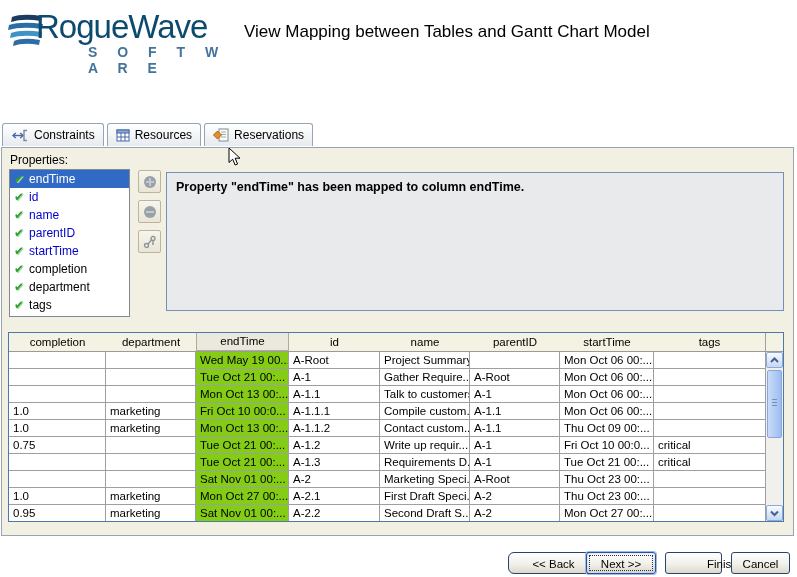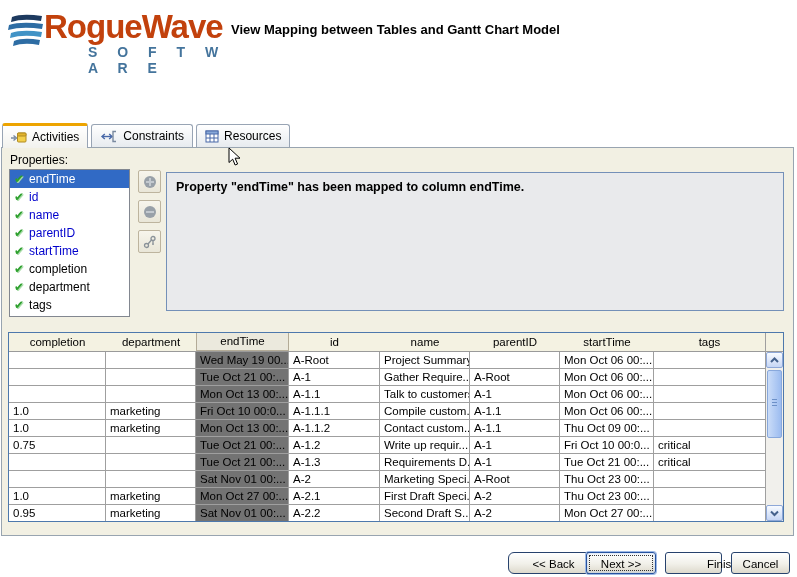--- a/index.html
+++ b/index.html
@@ -5,25 +5,25 @@
   html,body{margin:0;padding:0;}
   body{
     width:797px;height:577px;position:relative;overflow:hidden;
     background:#ffffff;
     font-family:"Liberation Sans","DejaVu Sans",sans-serif;
     font-size:11px;color:#000;
   }
   
   .logo{position:absolute;left:6px;top:6px;width:230px;height:50px;}
   .logo-waves{position:absolute;left:0;top:6px;}
-  .brand{position:absolute;left:38px;top:2px;font-size:33px;font-weight:bold;
-         color:#c2410c;letter-spacing:-1px;}
+  .brand{position:absolute;left:30px;top:2px;font-size:33px;font-weight:normal;
+         color:#0c4a6e;letter-spacing:-1px;}
   .brand-sub{position:absolute;left:82px;top:38px;font-size:14px;font-weight:bold;
          color:#44749c;letter-spacing:8px;}
-  .page-title{position:absolute;left:231px;top:22px;font-size:13px;font-weight:bold;}
+  .page-title{position:absolute;left:244px;top:22px;font-size:17px;font-weight:normal;}
   
   .instructions{position:absolute;left:4px;top:69px;font-size:12px;line-height:16px;}
   
   .tabbar{position:absolute;left:2px;top:123px;display:flex;align-items:flex-end;gap:3px;z-index:2;}
   .tab{height:22px;display:flex;align-items:center;gap:5px;padding:0 8px;
        background:linear-gradient(#ffffff,#e7ebef);
        border:1px solid #98a4b4;border-bottom:none;border-radius:3px 3px 0 0;
        font-size:12px;cursor:default;}
   .tab.active{height:22px;background:linear-gradient(#ffffff,#f2f2ee);
        border-top:3px solid #eda400;margin-bottom:-1px;}
@@ -57,21 +57,21 @@
   .gtable{position:absolute;left:8px;top:332px;width:776px;height:190px;box-sizing:border-box;
        border:1px solid #4d78ac;background:#fff;display:flex;}
   .tbl-main{flex:1;display:flex;flex-direction:column;overflow:hidden;}
   .thead{display:flex;height:18px;background:#f4f2e2;border-bottom:1px solid #9a9a9a;}
   .th{box-sizing:border-box;text-align:center;line-height:18px;font-size:11.5px;
       white-space:nowrap;overflow:hidden;}
   .th.sel-h{background:#ebe9dd;border:1px solid #b3ab97;border-top:none;line-height:16px;}
   .trow{display:flex;height:17px;border-bottom:1px solid #9f9f9f;box-sizing:border-box;}
   .td{box-sizing:border-box;border-right:1px solid #9f9f9f;padding-left:4px;
       line-height:16px;font-size:11.5px;white-space:nowrap;overflow:hidden;}
-  .td.selcol{background:#737373;}
+  .td.selcol{background:#84cc16;}
   .w0{width:97px}.w1{width:90px}.w2{width:93px}.w3{width:91px}
   .w4{width:90px}.w5{width:90px}.w6{width:94px}.w7{flex:1;border-right:none;}
   
   .sbar{width:17px;display:flex;flex-direction:column;border-left:1px solid #9f9f9f;}
   .sbar-headstub{height:18px;background:#f4f2e2;border-bottom:1px solid #9a9a9a;}
   .sbar-track{flex:1;background:#f1f0ec;display:flex;flex-direction:column;}
   .sbtn{height:16px;background:linear-gradient(#f8fbff,#c6d6f5);
         border:1px solid #8ea8d8;border-radius:2px;box-sizing:border-box;
         display:flex;align-items:center;justify-content:center;}
   .sthumb{margin:2px 1px 0 1px;height:66px;border:1px solid #88a8dc;border-radius:2px;
@@ -106,43 +106,43 @@
   </svg>
   <span class="brand">RogueWave</span>
   <span class="brand-sub">S O F T W A R E</span>
 </div>
 <div class="page-title">View Mapping between Tables and Gantt Chart Model</div>
 
 <div class="instructions">
 </div>
 
 <div class="tabbar">
-  <div class="tab active">
-    <svg width="16" height="13" viewBox="0 0 16 13">
-      <path d="M0 7 h4 M2.5 4.5 L5.5 7 L2.5 9.5" stroke="#7a8aa0" stroke-width="1.4" fill="none"></path>
-      <rect x="6.5" y="2" width="8.5" height="9" rx="1" fill="#f3cf4a" stroke="#b08a20"></rect>
-      <rect x="6.5" y="2" width="8.5" height="3" rx="1" fill="#e2b32c" stroke="#b08a20"></rect>
-    </svg>
-    <span>Activities</span>
-  </div>
   <div class="tab">
     <svg width="18" height="13" viewBox="0 0 18 13">
       <path d="M3 6.5 H11" stroke="#4868a8" stroke-width="1.4"></path>
       <path d="M4.8 4 L2 6.5 L4.8 9 M9.2 4 L12 6.5 L9.2 9" stroke="#4868a8" stroke-width="1.4" fill="none"></path>
       <path d="M16 1.5 h-3 v10 h3" stroke="#7a8aa0" stroke-width="1.4" fill="none"></path>
     </svg>
     <span>Constraints</span>
   </div>
   <div class="tab">
     <svg width="14" height="13" viewBox="0 0 14 13">
       <rect x="1" y="1" width="12" height="11" fill="#ffffff" stroke="#4868a8"></rect>
       <rect x="1" y="1" width="12" height="3" fill="#88a8d8" stroke="#4868a8"></rect>
       <path d="M5 4 V12 M9 4 V12 M1 8 H13" stroke="#4868a8" stroke-width="1"></path>
     </svg>
     <span>Resources</span>
+  </div>
+  <div class="tab">
+    <svg width="16" height="14" viewBox="0 0 16 14">
+      <rect x="6" y="1" width="9" height="12" fill="#fdfdf0" stroke="#7a8aa0"></rect>
+      <path d="M8 4 H13 M8 6.5 H13 M8 9 H13" stroke="#9aa8b8" stroke-width="1"></path>
+      <path d="M4.5 3 L8.5 7 L4.5 11 L0.5 7 Z" fill="#e89028" stroke="#a86010"></path>
+    </svg>
+    <span>Reservations</span>
   </div>
 </div>
 
 <div class="panel"></div>
 
 <div class="props-label">Properties:</div>
 
 <div class="prop-list" id="prop-list">
     <div class="prop-item selected">
       <span class="chk">✔</span>

